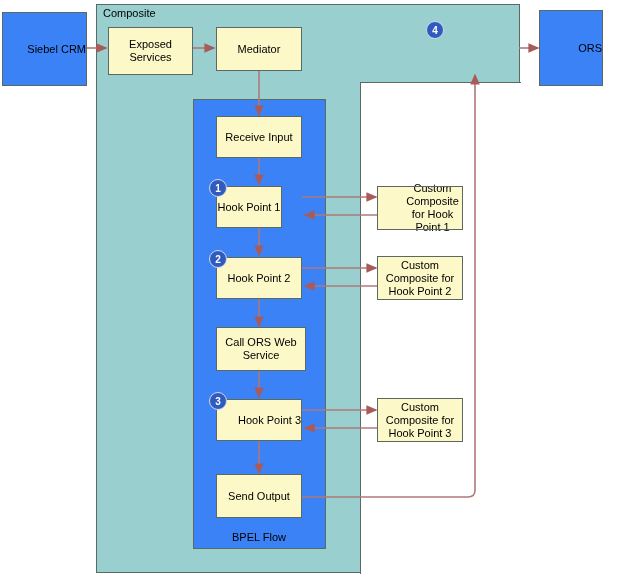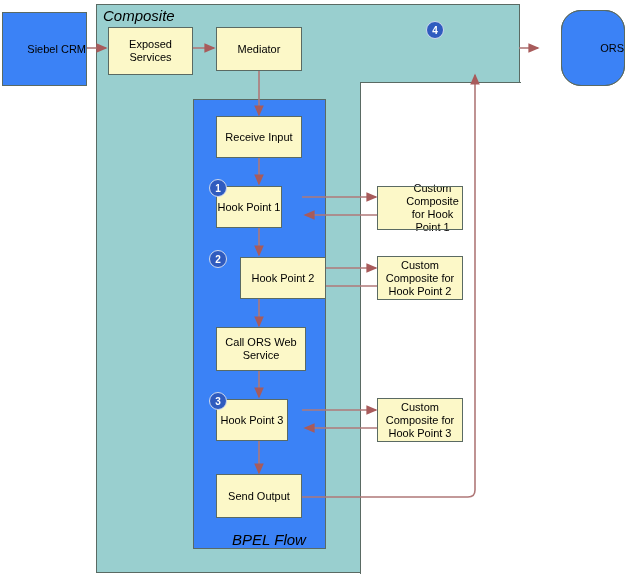--- a/index.html
+++ b/index.html
@@ -46,24 +46,23 @@
     background: #3b82f6;
     border: 1.5px solid #5a6a63;
     justify-content: flex-end;
   }
   .region {
     position: absolute;
     box-sizing: border-box;
   }
   .region-label {
     position: absolute;
-    font-size: 15px;
+    font-size: 11px;
     color: #000000;
     white-space: nowrap;
-    font-style: italic;
   }
   .badge {
     position: absolute;
     width: 18px;
     height: 18px;
     border-radius: 50%;
     background: #2f5bbf;
     color: #ffffff;
     font-size: 10px;
     font-weight: bold;
@@ -138,44 +137,44 @@
 
       <path d="M302,497 L468,497 Q475,497 475,490 L475,75"></path>
 
       <path d="M519,48 L538,48"></path>
     </g>
   </svg>
 
   <div class="node node-cyan" style="left:2px; top:12px; width:85px; height:74px;">
     <span>Siebel CRM</span>
   </div>
-  <div class="node node-cyan" style="left:561px; top:10px; width:64px; height:76px;border-radius:20px;">
+  <div class="node node-cyan" style="left:539px; top:10px; width:64px; height:76px;">
     <span>ORS</span>
   </div>
 
   <div class="node node-yellow" style="left:108px; top:27px; width:85px; height:48px;">
     <span>Exposed Services</span>
   </div>
   <div class="node node-yellow" style="left:216px; top:27px; width:86px; height:44px;">
     <span>Mediator</span>
   </div>
 
   <div class="node node-yellow" style="left:216px; top:116px; width:86px; height:42px;justify-content:center;">
     <span>Receive Input</span>
   </div>
   <div class="node node-yellow" style="left:216px; top:186px; width:66px; height:42px;">
     <span>Hook Point 1</span>
   </div>
-  <div class="node node-yellow" style="left:216px; top:257px; width:86px; height:42px;margin-left:24px;">
+  <div class="node node-yellow" style="left:216px; top:257px; width:86px; height:42px;">
     <span>Hook Point 2</span>
   </div>
   <div class="node node-yellow" style="left:216px; top:327px; width:90px; height:44px;">
     <span>Call ORS Web Service</span>
   </div>
-  <div class="node node-yellow" style="left:216px; top:399px; width:72px; height:42px;">
+  <div class="node node-yellow" style="left:216px; top:399px; width:86px; height:42px;justify-content:flex-end;">
     <span>Hook Point 3</span>
   </div>
   <div class="node node-yellow" style="left:216px; top:474px; width:86px; height:44px;">
     <span>Send Output</span>
   </div>
 
   <div class="node node-yellow" style="left:377px; top:186px; width:86px; height:44px;padding-left:25px;">
     <span>Custom Composite for Hook Point 1</span>
   </div>
   <div class="node node-yellow" style="left:377px; top:256px; width:86px; height:44px;">

